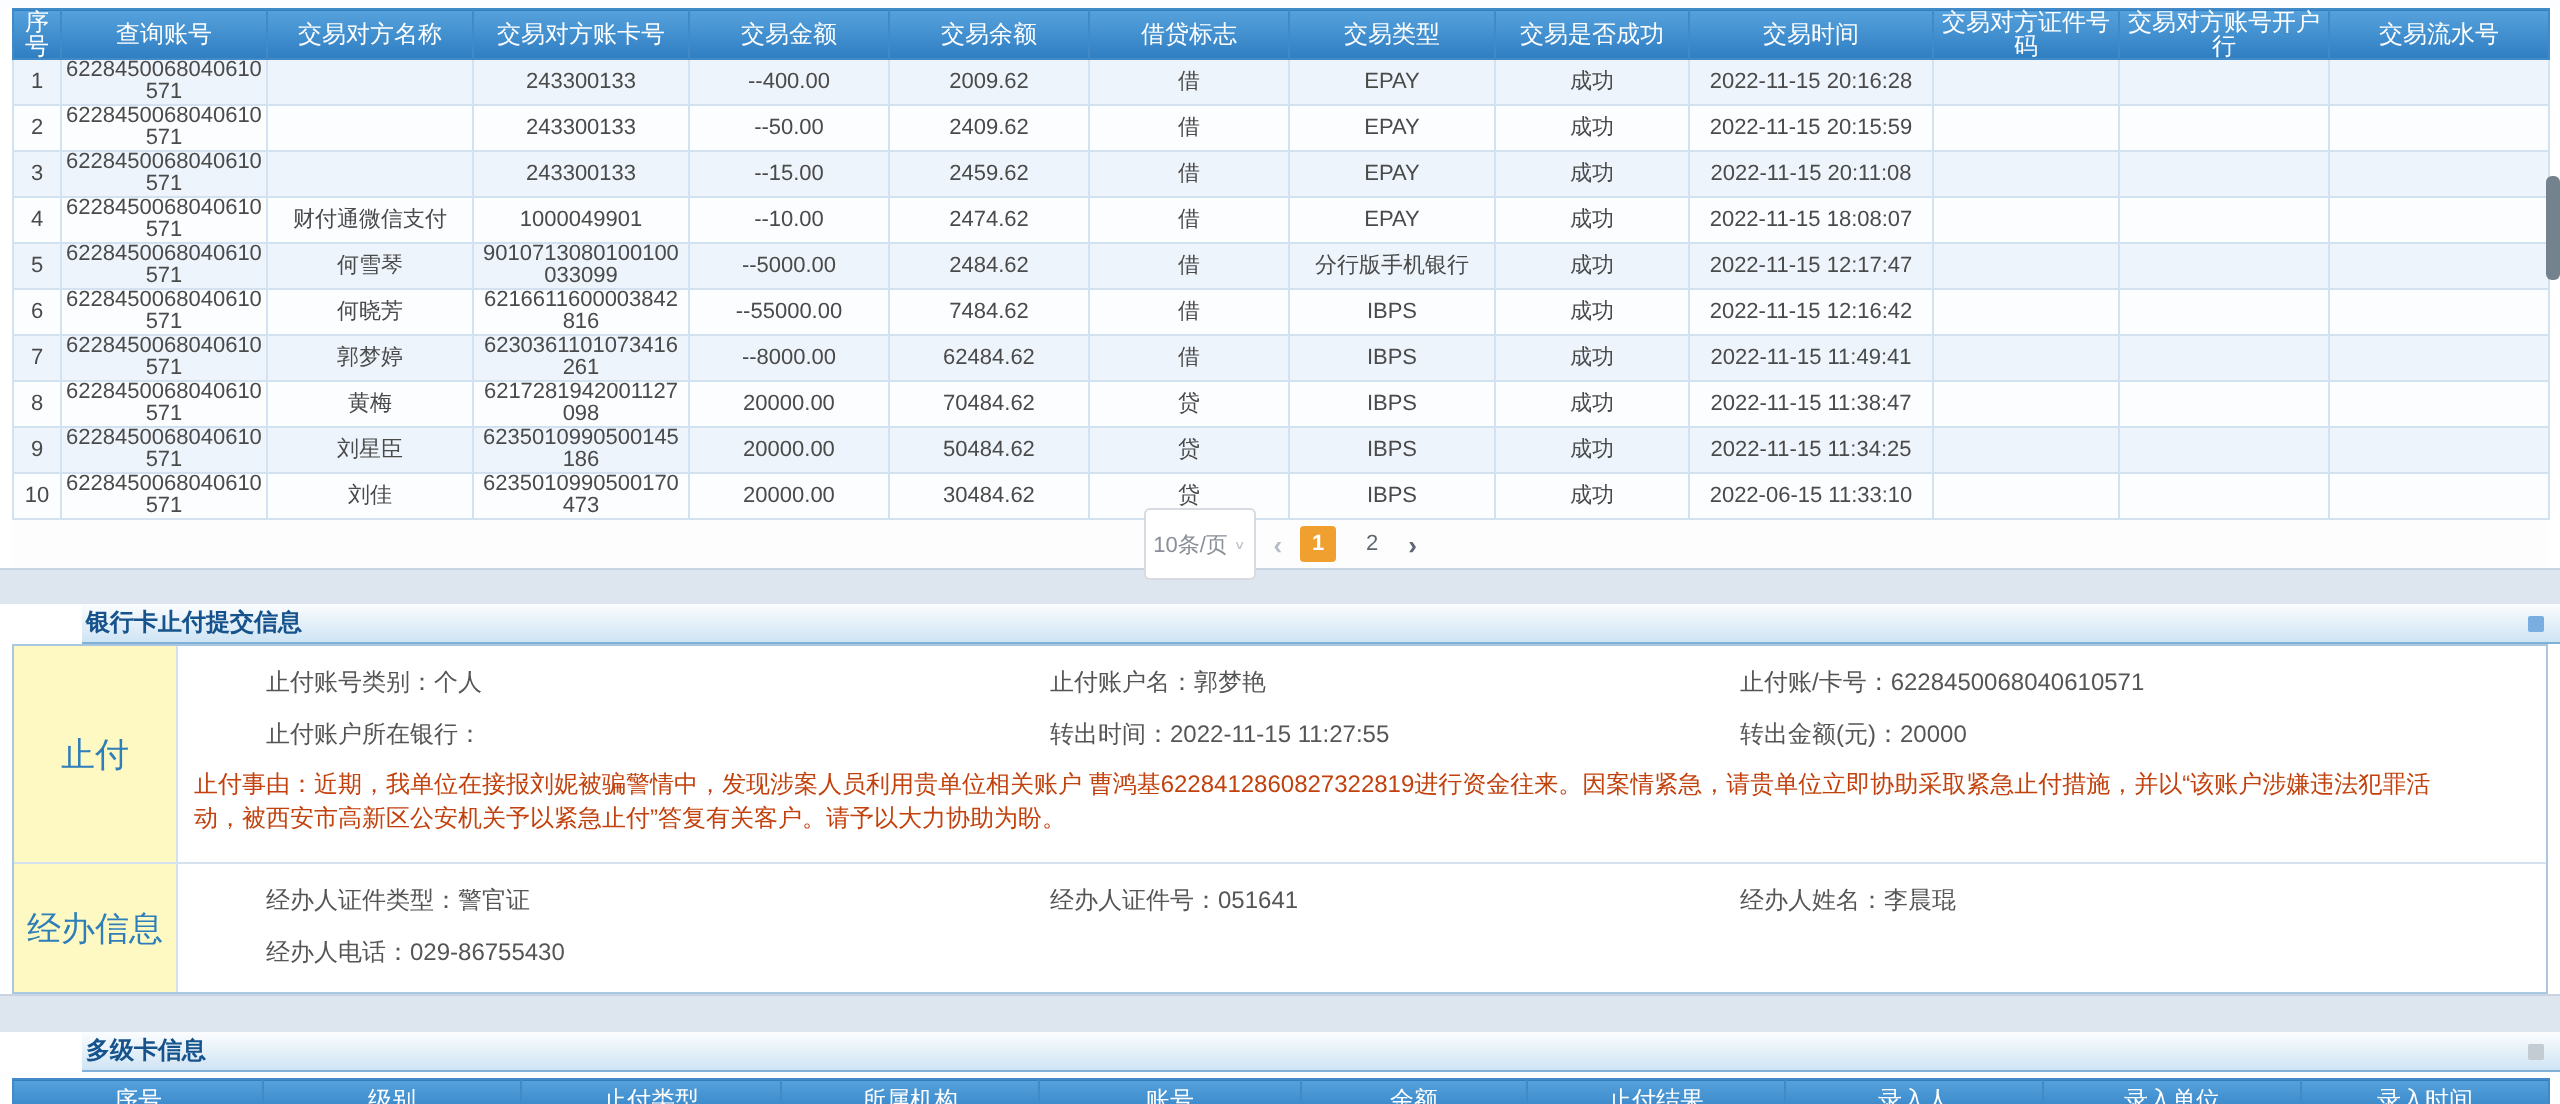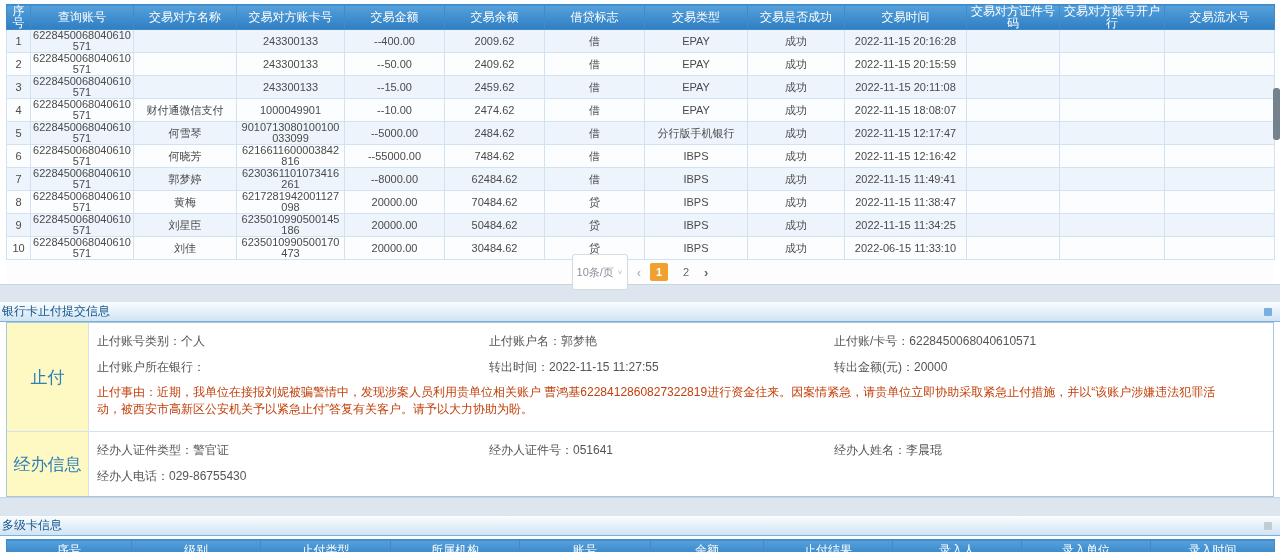--- a/index.html
+++ b/index.html
@@ -26,32 +26,32 @@
      display:inline-flex; align-items:center; gap:3px; padding:17px 4px; color:#8a8f99; cursor:pointer;}
   .caret{font-size:8px; color:#c0c4cc; transform:scaleY(.75);}
   .pg-arrow{font-size:13px; cursor:pointer; font-weight:bold;}
   .pg-prev{color:#b7bcc6;}
   .pg-next{color:#5f6672;}
   .pg-num{min-width:18px; height:18px; line-height:18px; text-align:center; color:#5f6672; cursor:pointer;}
   .pg-num.current{background:var(--accent-orange); color:#fff; border-radius:2px; font-weight:bold;}
   .gap{background:var(--gap-bg); border-top:1px solid #c9d4e2;}
   .gap-a{height:18px;} .gap-b{height:19px;}
   .section-bar{height:20px; line-height:19px; background:linear-gradient(#fbfdfe,#cfe4f4);
-     border-bottom:1px solid #7fb0d8; color:var(--section-title); font-weight:normal; font-size:12px;
-     padding-left:2px; display:flex; align-items:center; justify-content:space-between;}
+     border-bottom:1px solid #7fb0d8; color:var(--section-title); font-weight:bold; font-size:12px;
+     padding-left:2px; display:flex; align-items:center; justify-content:space-between;margin-left:41px;}
   .bar-sq{width:8px;height:8px;margin-right:8px;border-radius:1px;}
   .bar-sq.blue{background:#7aade0;} .bar-sq.gray{background:#c3cbd3;}
   .panel{margin:0 6px; border:1px solid #a9c7e0; background:#fff; display:flex; flex-direction:column;}
   .panel-row{display:flex;}
   .panel-row + .panel-row{border-top:1px solid #d4e2ef;}
   .panel-label{width:82px; background:#fef9c3; color:var(--label-blue); font-size:17px;
      display:flex; align-items:center; justify-content:center; border-right:1px solid #d4e2ef; flex-shrink:0;}
   .panel-content{flex:1; padding:2px 8px 4px 8px;}
   .field-grid{display:grid; grid-template-columns:392px 345px 1fr; row-gap:9px;
-     font-size:12px; color:#555; padding:8px 0 7px 0;}
+     font-size:12px; color:#555; padding:8px 0 7px 0;margin-left:36px;}
   .reason{font-size:12px; color:#c2410c; line-height:17px; padding:1px 28px 9px 0;}
   .mc-gap{height:3px; background:#fbfdfe;}
   .scrollbar{position:absolute; right:0; top:0; width:7px; height:552px; background:transparent;}
   .scroll-thumb{position:absolute; right:0; top:88px; width:7px; height:52px; background:#73828c; border-radius:3px;}
 </style>
 </head>
 <body>
 
 <div class="top-strip"></div>
 

